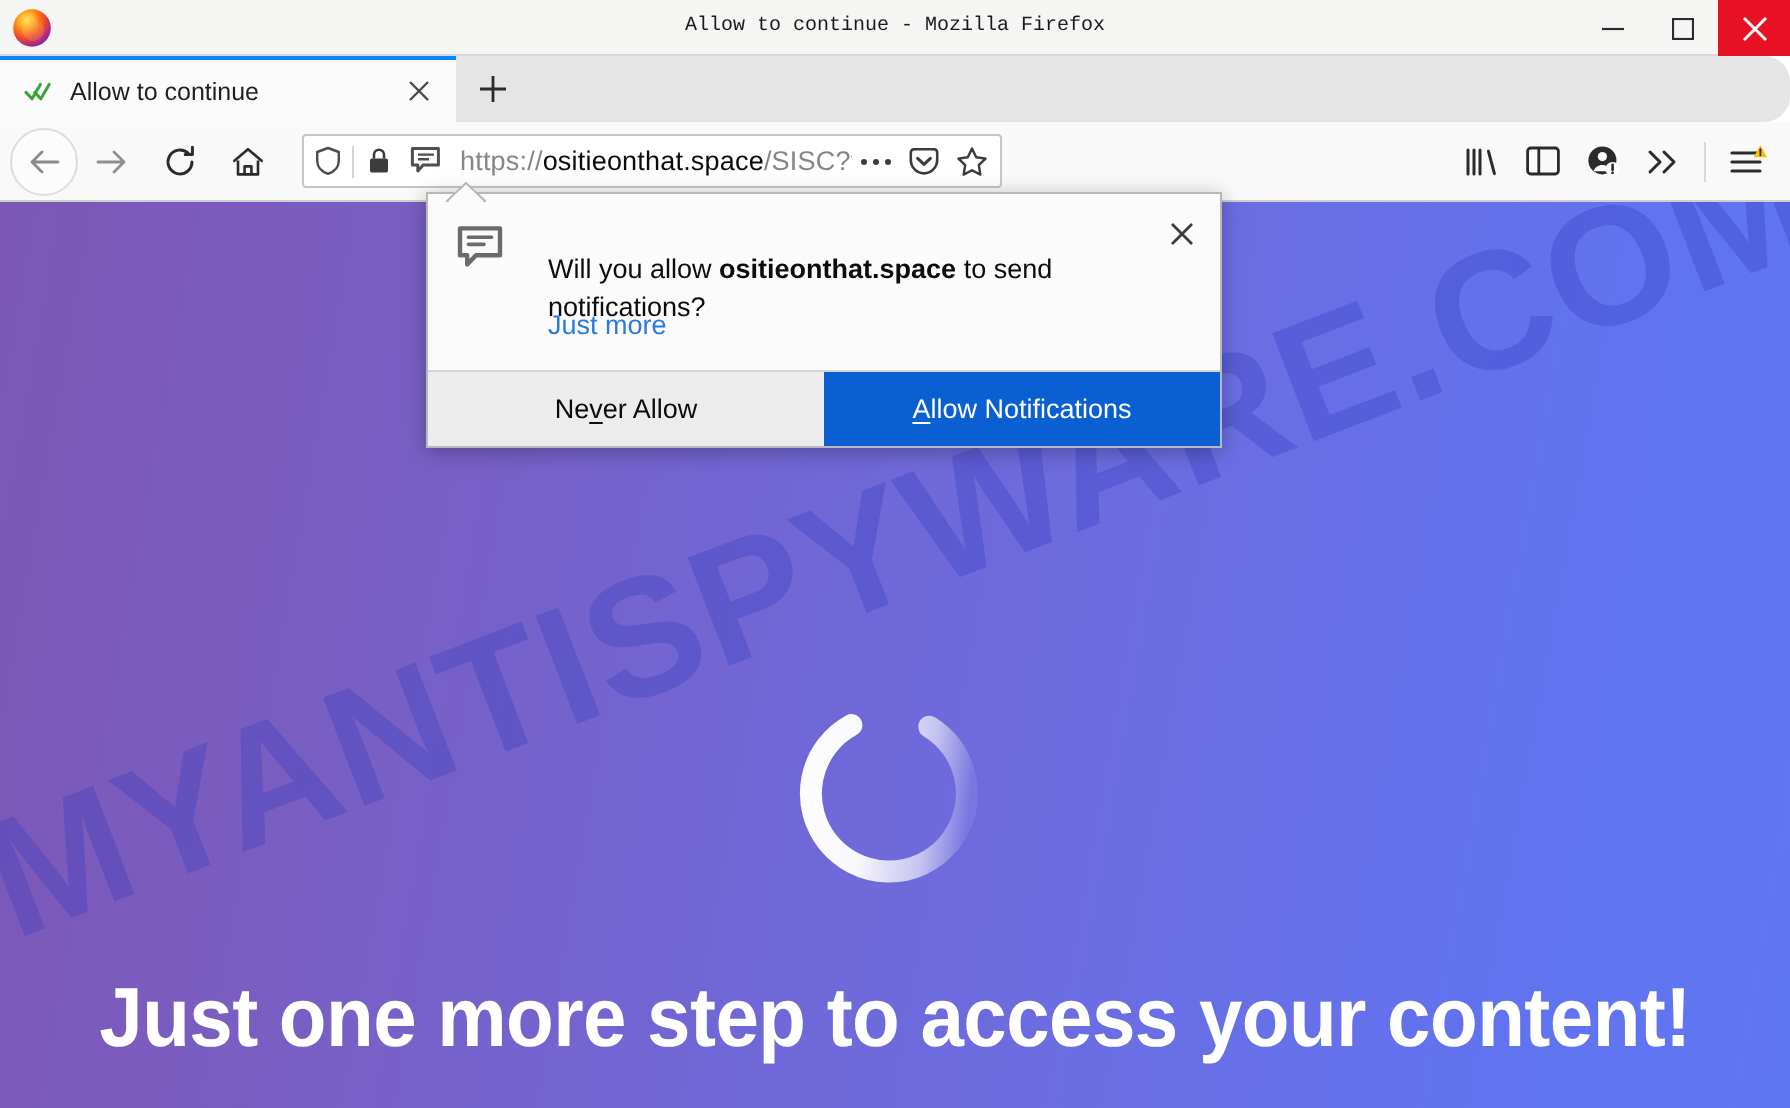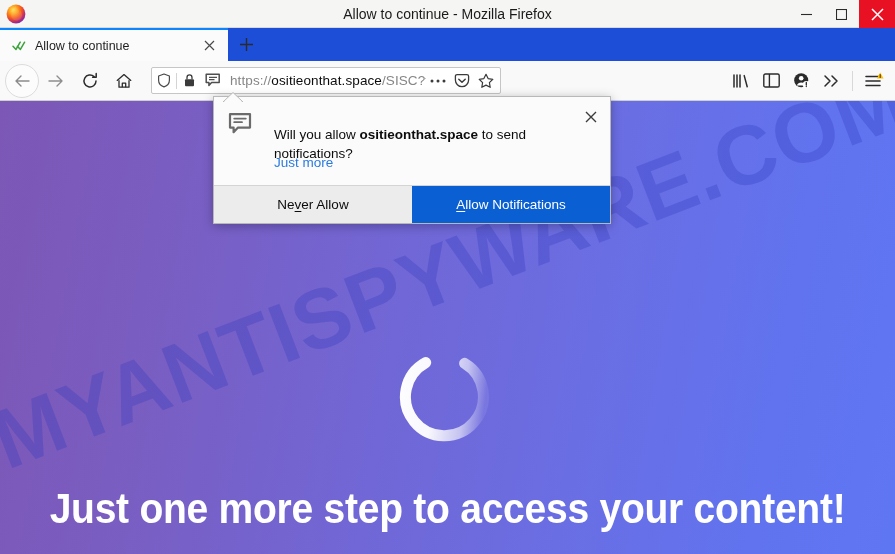--- a/index.html
+++ b/index.html
@@ -17,34 +17,35 @@
     background:#f5f5f4;
     border-bottom:1px solid #d8d8d6;
     box-sizing:border-box;
   }
   .ff-logo{
     position:absolute;left:6px;top:4px;width:20px;height:20px;
   }
   .title-text{
     position:absolute;left:0;top:0;width:895px;height:28px;
     line-height:28px;text-align:center;
-    font-size:14px;color:#1a1a1a;
-    font-family:Liberation Sans, sans-serif;
+    font-size:10px;color:#1a1a1a;
+    font-family:Liberation Mono, monospace;
     white-space:nowrap;
   }
   .wincontrols{position:absolute;right:0;top:0;height:28px;display:flex;}
   .wc{width:35px;height:28px;display:flex;align-items:center;justify-content:center;}
   .wc.close{background:#e81123;width:36px;}
   .wc svg{display:block;}
 
   
   .tabstrip{
     position:absolute;left:0;top:28px;width:895px;height:33px;
-    background:#1d4ed8;
+    background:#e5e5e5;
     box-sizing:border-box;
+    border-radius:13px;
   }
   .tab{
     position:absolute;left:0;top:0;width:228px;height:33px;
     background:#fbfbfb;
     border-top:2px solid #0a84ff;
     box-sizing:border-box;
     display:flex;align-items:center;
   }
   .tab .fav{
     width:16px;height:16px;margin-left:11px;flex:0 0 auto;

